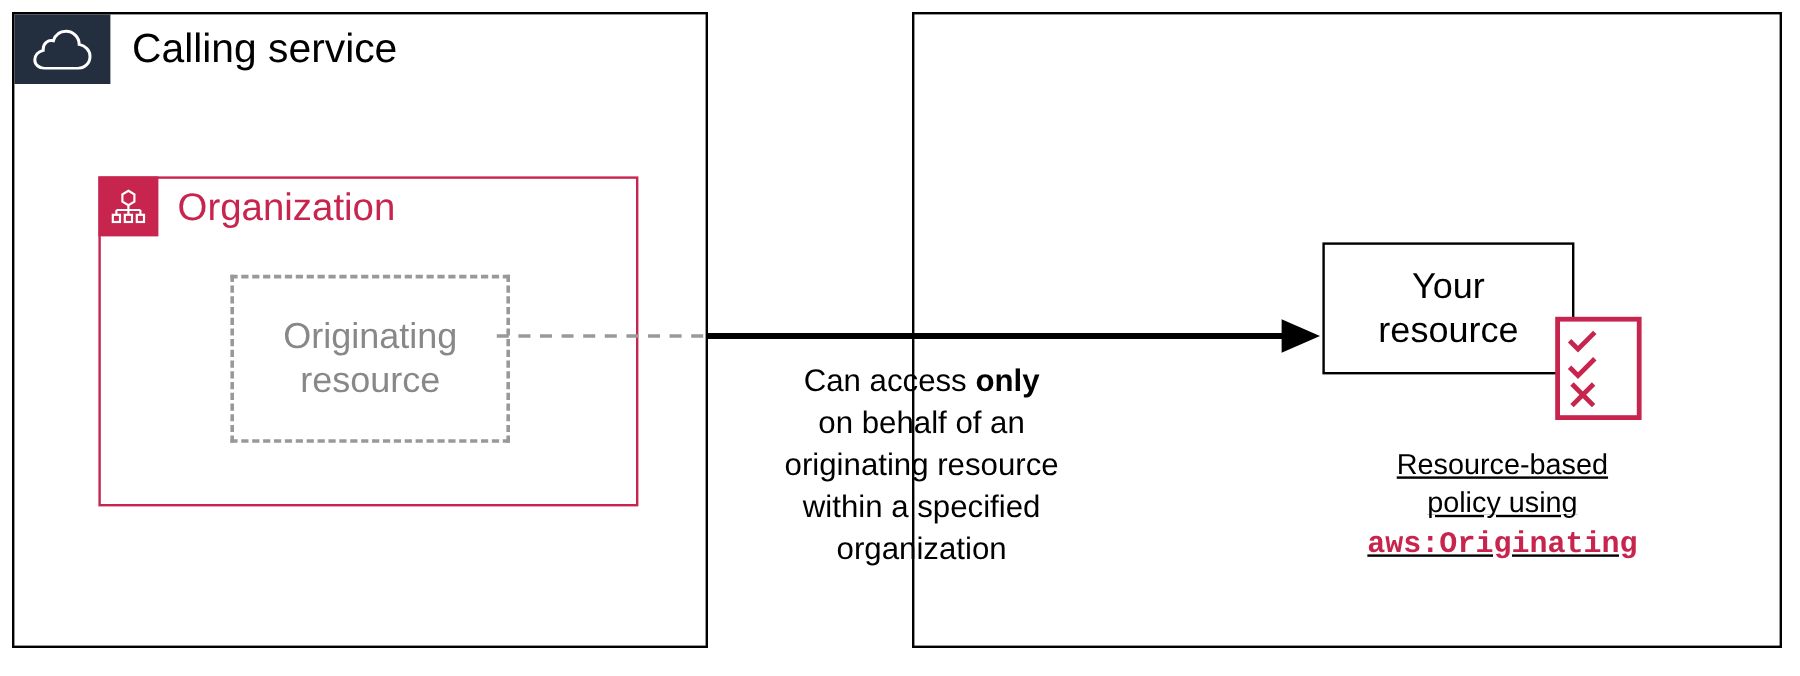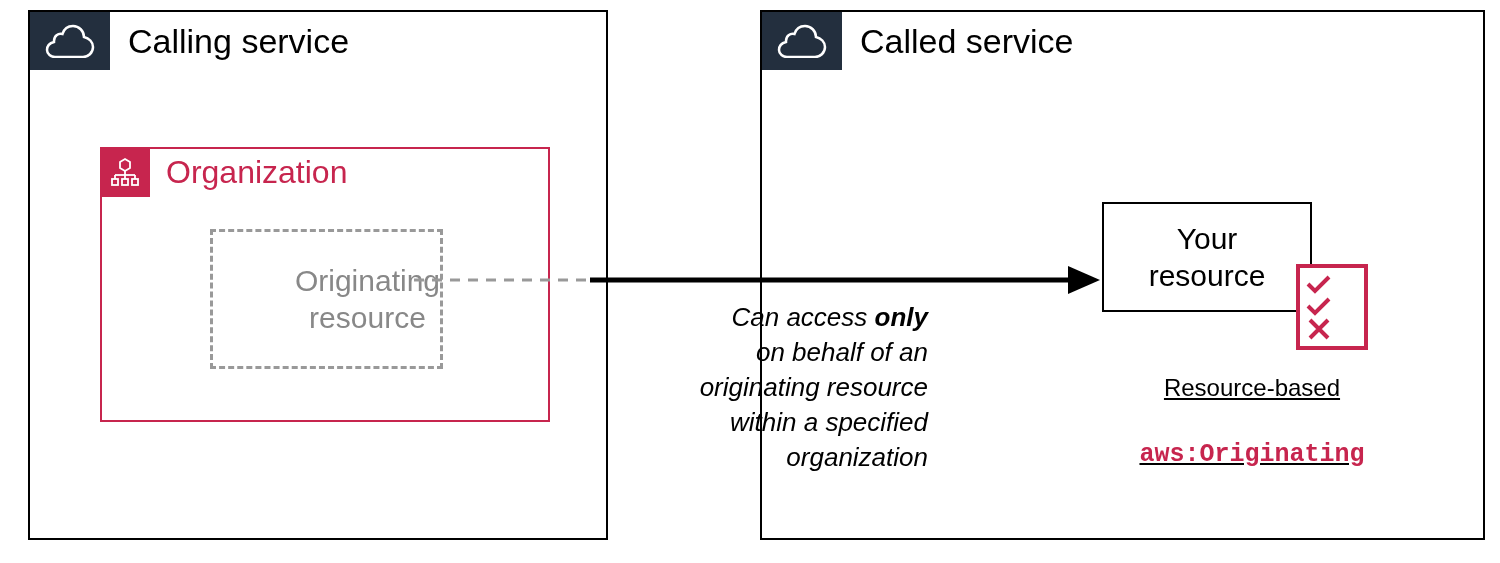--- a/index.html
+++ b/index.html
@@ -59,21 +59,21 @@
     font-size: 32px;
     color: #c7254e;
     padding-left: 16px;
     font-weight: 400;
   }
   .orig-box {
     position: absolute;
     border: 3px dashed #999;
     display: flex;
     align-items: center;
-    justify-content: flex-end;
+    justify-content: center;
     text-align: center;
   }
   .orig-text {
     color: #888;
     font-size: 30px;
     line-height: 1.25;
   }
   .your-resource-box {
     position: absolute;
     border: 2px solid #000;
@@ -98,30 +98,29 @@
     text-decoration: underline;
   }
   .policy-code {
     font-family: "Courier New", monospace;
     color: #c7254e;
     font-weight: bold;
     font-size: 25px;
   }
   .arrow-label {
     position: absolute;
-    font-style: italic;
     font-size: 26px;
-    text-align: right;
+    text-align: center;
     line-height: 1.35;
   }
 </style>
 </head>
 <body>
 
-<div class="service-box" style="left:28px; top:10px; width:580px; height:530px;">
+<div class="service-box" style="left:10px; top:10px; width:580px; height:530px;">
   <div class="service-header">
     <div class="cloud-icon-box">
       <svg width="52" height="34" viewBox="0 0 52 34">
         <path d="M40 13c0-6-5-11-11-11-5 0-9 3-10.5 8C14 9 10 12 10 17c0 1 0 1 0 1-4 1-7 4-7 8 0 4 4 7 8 7h28c5 0 10-4 10-10 0-5-4-9-9-10z" fill="none" stroke="#fff" stroke-width="2.5"></path>
       </svg>
     </div>
     <div class="service-title">Calling service</div>
   </div>
 
   <div class="org-box" style="left:70px; top:135px; width:450px; height:275px;">
@@ -145,46 +144,38 @@
     </div>
 
     <div class="orig-box" style="left:108px; top:80px; width:233px; height:140px;">
       <div class="orig-text" style="white-space:pre-line;">Originating
 resource</div>
     </div>
   </div>
 </div>
 
 <div class="service-box" style="left:760px; top:10px; width:725px; height:530px;">
-  <div class="service-header">
-    <div class="cloud-icon-box">
-      <svg width="52" height="34" viewBox="0 0 52 34">
-        <path d="M40 13c0-6-5-11-11-11-5 0-9 3-10.5 8C14 9 10 12 10 17c0 1 0 1 0 1-4 1-7 4-7 8 0 4 4 7 8 7h28c5 0 10-4 10-10 0-5-4-9-9-10z" fill="none" stroke="#fff" stroke-width="2.5"></path>
-      </svg>
-    </div>
-    <div class="service-title">Called service</div>
-  </div>
 
   <div class="your-resource-box" style="left:340px; top:190px; width:210px; height:110px;">
     <div class="your-resource-text" style="white-space:pre-line;">Your
 resource</div>
   </div>
 
   <div class="policy-icon-box" style="left:530px; top:248px;">
     <svg width="80" height="95" viewBox="0 0 80 95">
       <rect x="6" y="6" width="68" height="82" fill="#fff" stroke="#c7254e" stroke-width="4"></rect>
       <path d="M16 24 l7 7 l14 -14" fill="none" stroke="#c7254e" stroke-width="4"></path>
       <path d="M16 46 l7 7 l14 -14" fill="none" stroke="#c7254e" stroke-width="4"></path>
       <path d="M18 60 l18 18 M36 60 l-18 18" fill="none" stroke="#c7254e" stroke-width="4"></path>
     </svg>
   </div>
 
   <div class="policy-text" style="left:330px; top:360px; width:320px;">
     <span>Resource-based</span><br>
-    <br>
+    <span>policy using</span><br>
     <span class="policy-code">aws:Originating</span>
   </div>
 </div>
 
 <svg style="position:absolute; left:0; top:0; width:1500px; height:563px; pointer-events:none;">
 
   <line x1="414" y1="280" x2="590" y2="280" stroke="#999" stroke-width="3" stroke-dasharray="10 8"></line>
 
   <line x1="590" y1="280" x2="1078" y2="280" stroke="#000" stroke-width="5"></line>
 

